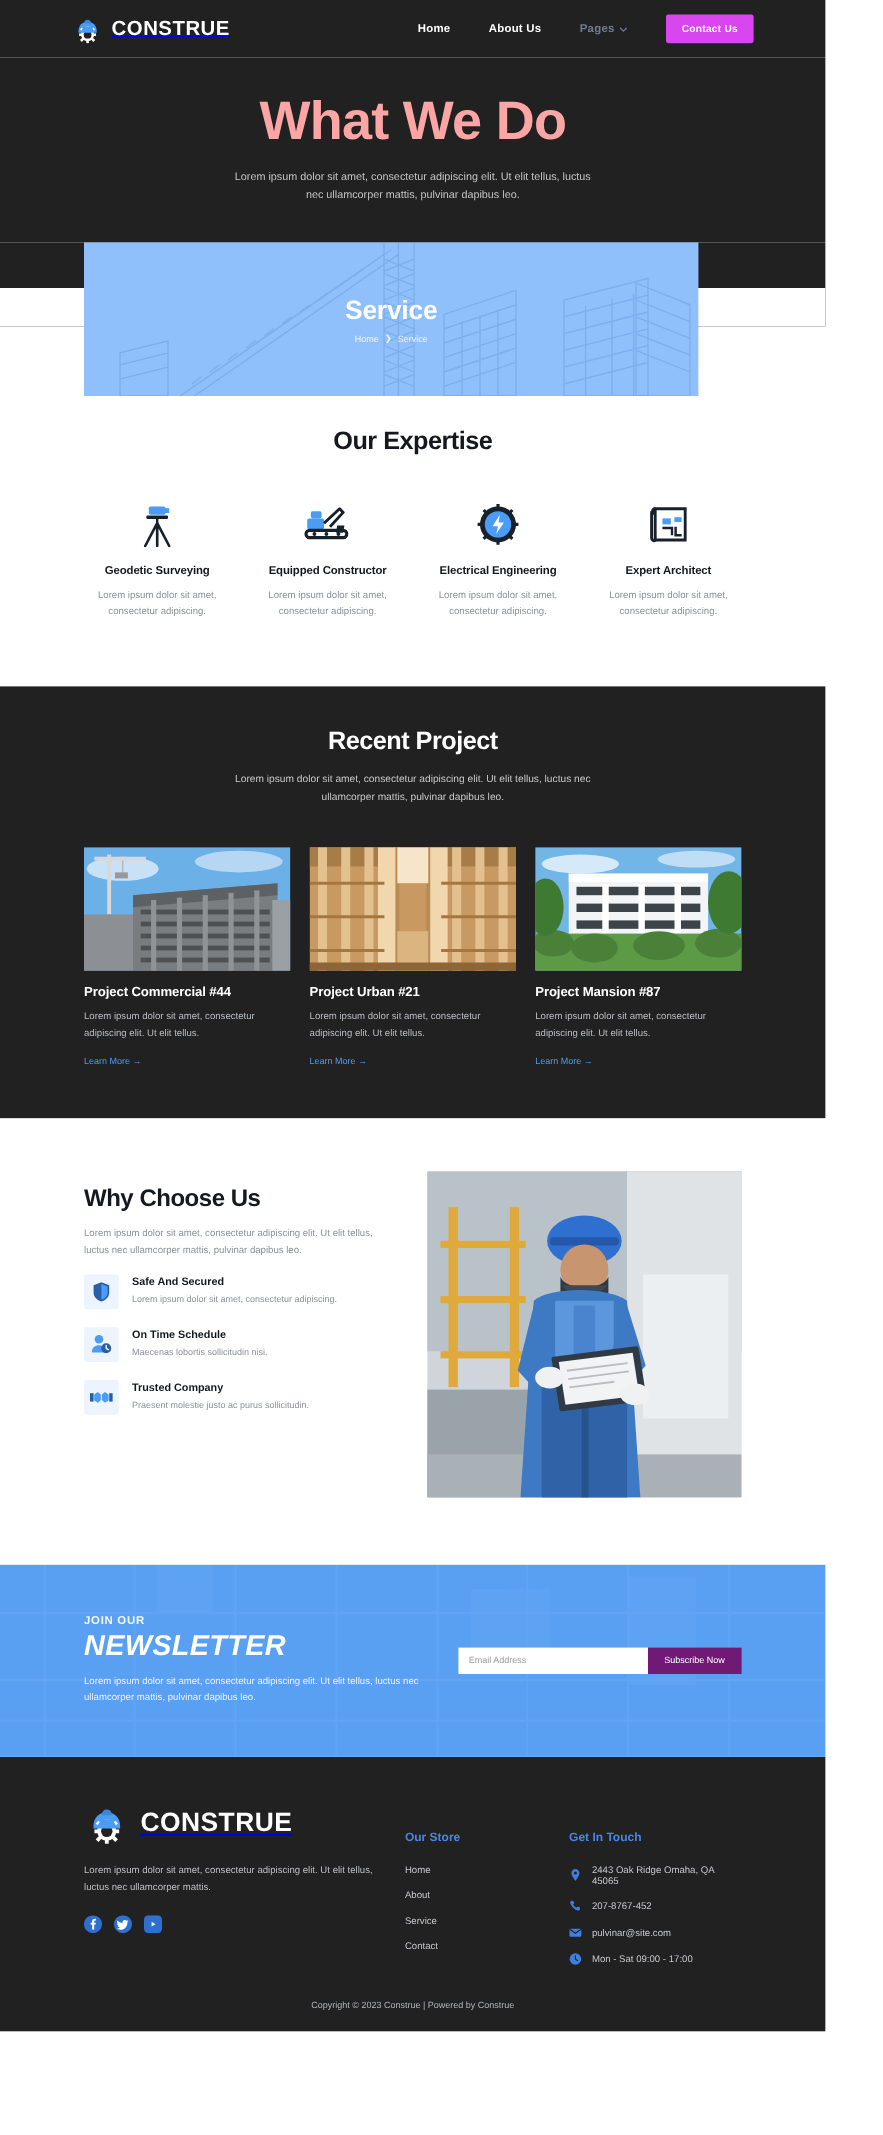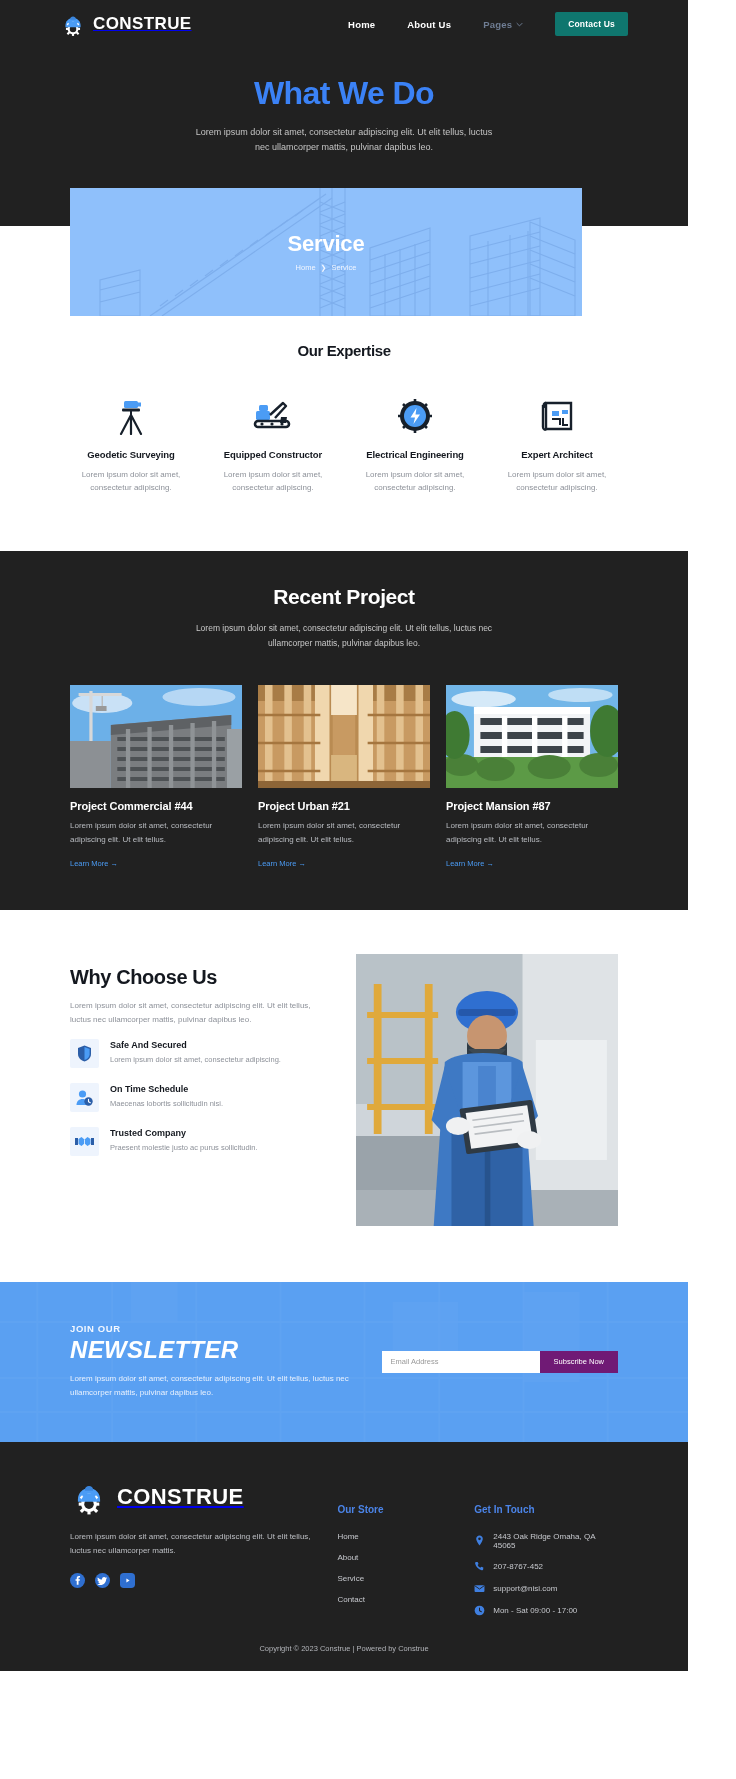--- a/index.html
+++ b/index.html
@@ -26,32 +26,32 @@
     color: #fff; font-size: 17px; font-weight: bold; letter-spacing: .4px;
   }
   .nav { margin-left: auto; display: flex; align-items: center; gap: 32px; }
   .nav-link {
     color: #fff; font-size: 9.5px; font-weight: bold; text-decoration: none;
     letter-spacing: .2px; white-space: nowrap;
   }
   .nav-link.muted { color: #6f7d93; display: flex; align-items: center; gap: 4px; }
   .chev { width: 7px; height: 7px; display: block; }
   .btn-contact {
-    background: #0f766e; color: #fff; font-size: 8.5px; font-weight: bold;
+    background: #d946ef; color: #fff; font-size: 8.5px; font-weight: bold;
     padding: 7px 13px; border: none; border-radius: 2px; cursor: pointer;
     letter-spacing: .2px; white-space: nowrap;
   }
 
   
   .hero {
     background: #212121; text-align: center;
     padding: 28px 0 0;
   }
   .hero-title {
-    color: #3b82f6; font-size: 32px; font-weight: bold; letter-spacing: -.6px;
+    color: #fca5a5; font-size: 45px; font-weight: bold; letter-spacing: -.6px;
     line-height: 1.1;
   }
   .hero-sub {
     color: #c4c4c4; font-size: 9px; line-height: 1.7; margin: 14px auto 0;
     max-width: 300px;
   }
   .hero-pad { height: 32px; background: #212121; }
 
   
   .banner-wrap { position: relative; background: #212121; height: 70px; }
@@ -70,21 +70,21 @@
   }
   .banner-title { color: #fff; font-size: 22px; font-weight: bold; letter-spacing: -.2px; }
   .crumbs { display: flex; align-items: center; gap: 5px; margin-top: 6px; }
   .crumb { color: #f2f6ff; font-size: 7.5px; text-decoration: none; }
   .crumb-sep { color: #f2f6ff; font-size: 7px; }
   .banner-spacer { height: 58px; background: #fff; }
 
   
   .expertise { background: #fff; padding: 26px 0 56px; text-align: center; }
   .sec-title-dark {
-    font-size: 15px; font-weight: bold; color: #14181f; letter-spacing: -.4px;
+    font-size: 21px; font-weight: bold; color: #14181f; letter-spacing: -.4px;
   }
   .cards {
     display: flex; justify-content: center; gap: 0; margin-top: 36px;
     padding: 0 60px;
   }
   .card { flex: 1; padding: 0 10px; text-align: center; }
   .card-ico { height: 42px; display: flex; align-items: center; justify-content: center; }
   .card-ico svg { display: block; }
   .card-title {
     font-size: 9.5px; font-weight: bold; color: #14181f; margin-top: 12px;
@@ -624,21 +624,21 @@
               <path d="M2.2 1.2 L4 1 l1 2.3 l-1.1 1 c.6 1.4 1.6 2.4 3 3 l1 -1.1 L10.2 7.2 l-.2 1.8 c-.1.8-.9 1.2-1.7 1 C4.9 9 2.1 6.2 1.3 2.9 1.1 2.1 1.4 1.3 2.2 1.2z" fill="#3f7fe0"></path>
             </svg>
             <span class="f-row-text">207-8767-452</span>
           </div>
 
           <div class="f-row">
             <svg class="f-row-ico" viewBox="0 0 12 12">
               <rect x="0.6" y="2.4" width="10.8" height="7.4" rx="1" fill="#3f7fe0"></rect>
               <path d="M0.9 3 L6 6.6 L11.1 3" stroke="#212121" stroke-width="1" fill="none"></path>
             </svg>
-            <span class="f-row-text">support@nisi.com</span>
+            <span class="f-row-text">pulvinar@site.com</span>
           </div>
 
           <div class="f-row">
             <svg class="f-row-ico" viewBox="0 0 12 12">
               <circle cx="6" cy="6" r="5.3" fill="#3f7fe0"></circle>
               <path d="M6 3.2 V6.2 L8 7.4" stroke="#212121" stroke-width="1.1" fill="none" stroke-linecap="round"></path>
             </svg>
             <span class="f-row-text">Mon - Sat 09:00 - 17:00</span>
           </div>
 

